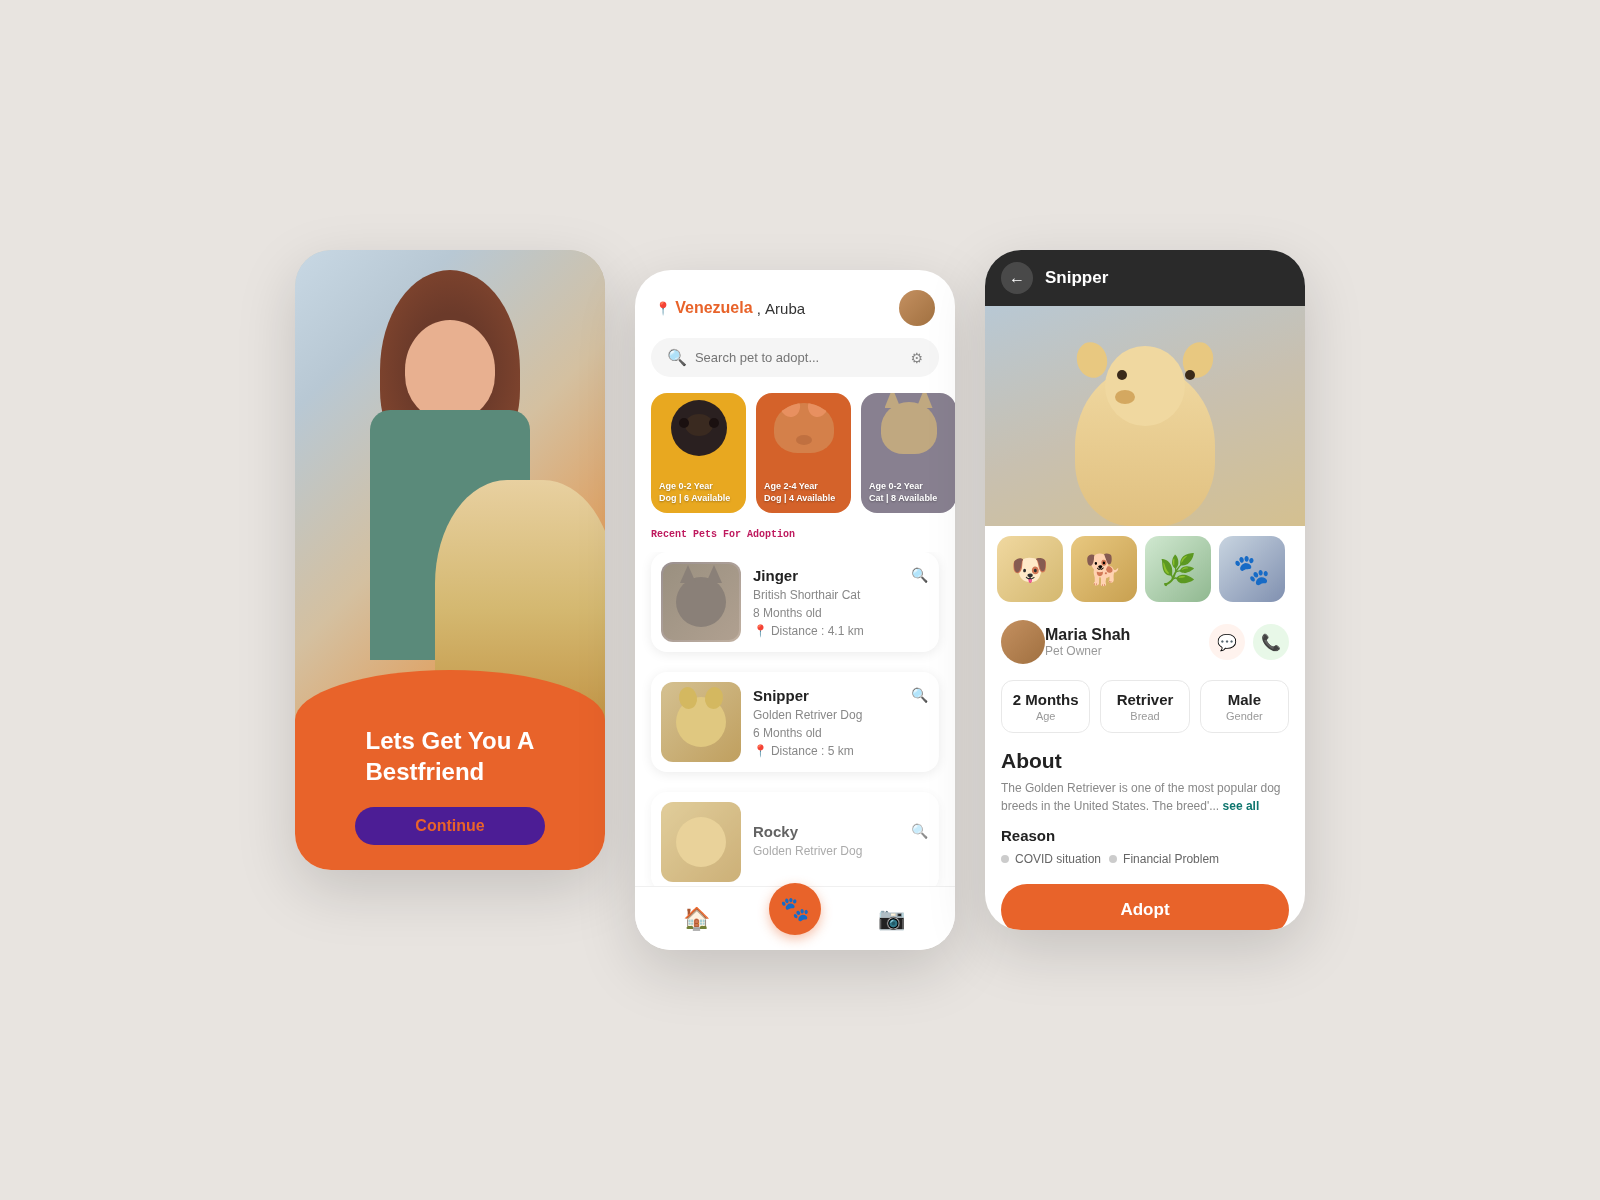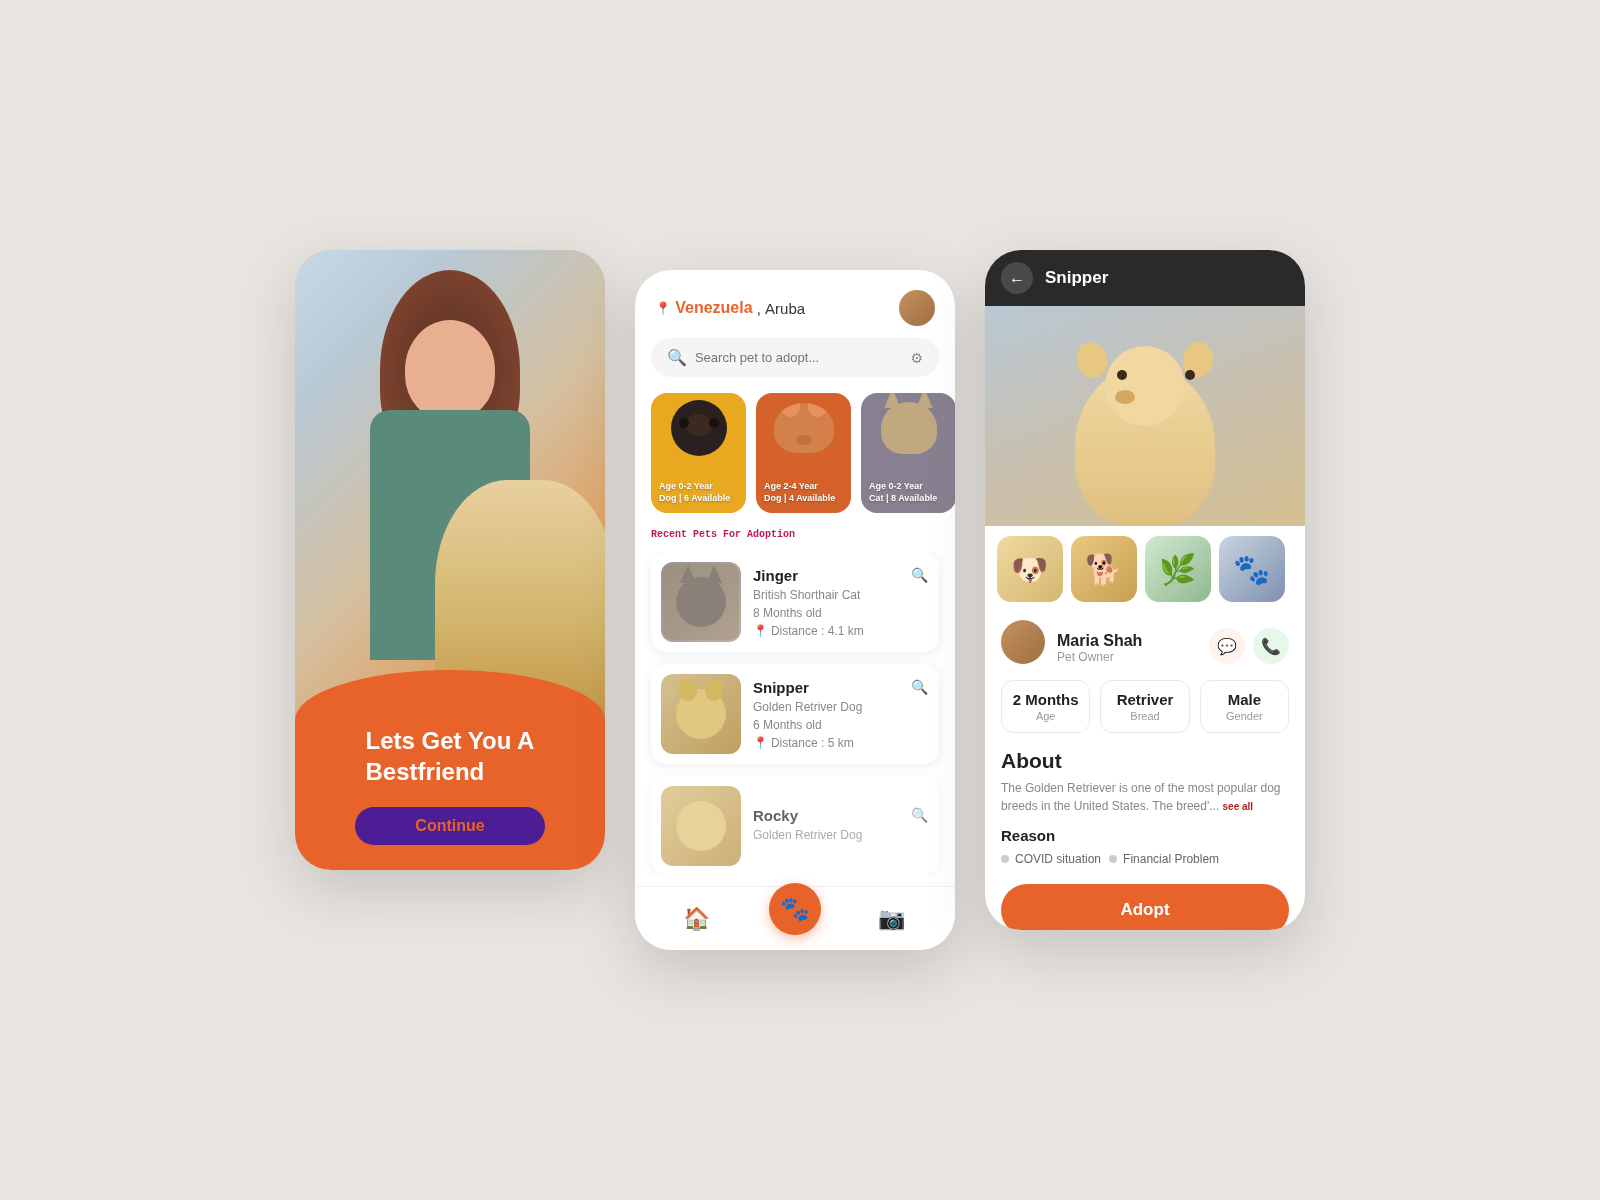--- a/index.html
+++ b/index.html
@@ -189,21 +189,21 @@
       padding: 0 16px 12px;
       font-size: 10px;
       font-weight: 700;
       color: #be185d;
       font-family: Liberation Mono, monospace;
     }
     .pet-list {
       padding: 0 16px;
       display: flex;
       flex-direction: column;
-      gap: 12px;
+      gap: 20px;
       overflow-y: auto;
     }
     .pet-card {
       background: white;
       border-radius: 16px;
       padding: 10px;
       display: flex;
       align-items: center;
       gap: 12px;
       box-shadow: 0 2px 12px rgba(0,0,0,0.08);
@@ -322,23 +322,22 @@
       align-items: center;
       justify-content: center;
       font-size: 28px;
     }
     .thumb-1 { background: linear-gradient(135deg, #f0d8a0, #d4b870); }
     .thumb-2 { background: linear-gradient(135deg, #e8c880, #c8a050); }
     .thumb-3 { background: linear-gradient(135deg, #d0e8d0, #90b890); }
     .thumb-4 { background: linear-gradient(135deg, #c8d4e0, #8090b0); }
     .owner-row {
       display: flex;
-      align-items: flex-end;
+      align-items: center;
       padding: 8px 16px;
-      gap: 12px;
     }
     .owner-avatar {
       width: 44px; height: 44px;
       border-radius: 50%;
       background: linear-gradient(135deg, #c49060, #a07040);
       flex-shrink: 0;
     }
     .owner-info { flex: 1; }
     .owner-name { font-size: 16px; font-weight: 700; color: #222; }
     .owner-role { font-size: 12px; color: #999; }
@@ -364,21 +363,21 @@
       border: 1px solid #e8e8e8;
       border-radius: 12px;
       padding: 10px;
       text-align: center;
     }
     .stat-val { font-size: 15px; font-weight: 700; color: #222; }
     .stat-label { font-size: 11px; color: #999; margin-top: 2px; }
     .about-section { padding: 8px 16px 6px; }
     .about-title { font-size: 21px; font-weight: 700; color: #222; margin-bottom: 6px; }
     .about-text { font-size: 12px; color: #888; line-height: 1.5; }
-    .see-all { color: #b91c1c; font-weight: 700; font-size: 10px; }
+    .see-all { color: #0f766e; font-weight: 700; font-size: 12px; }
     .reason-section { padding: 6px 16px; }
     .reason-title { font-size: 15px; font-weight: 700; color: #222; margin-bottom: 8px; }
     .reason-list { display: flex; gap: 8px; }
     .reason-item { display: flex; align-items: center; gap: 6px; font-size: 12px; color: #666; }
     .reason-dot {
       width: 8px; height: 8px;
       border-radius: 50%;
       background: #ccc;
       flex-shrink: 0;
     }

